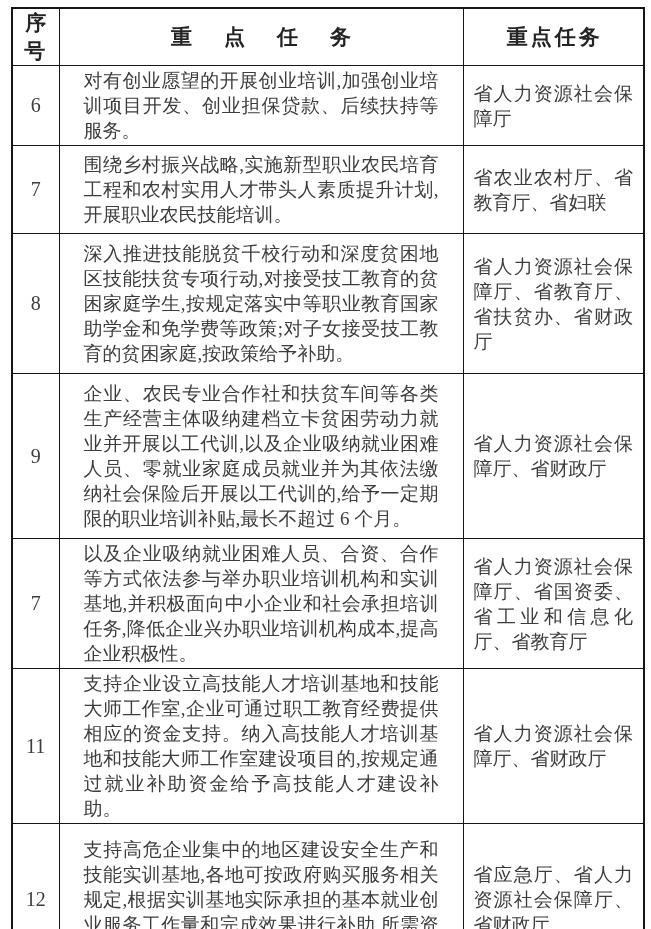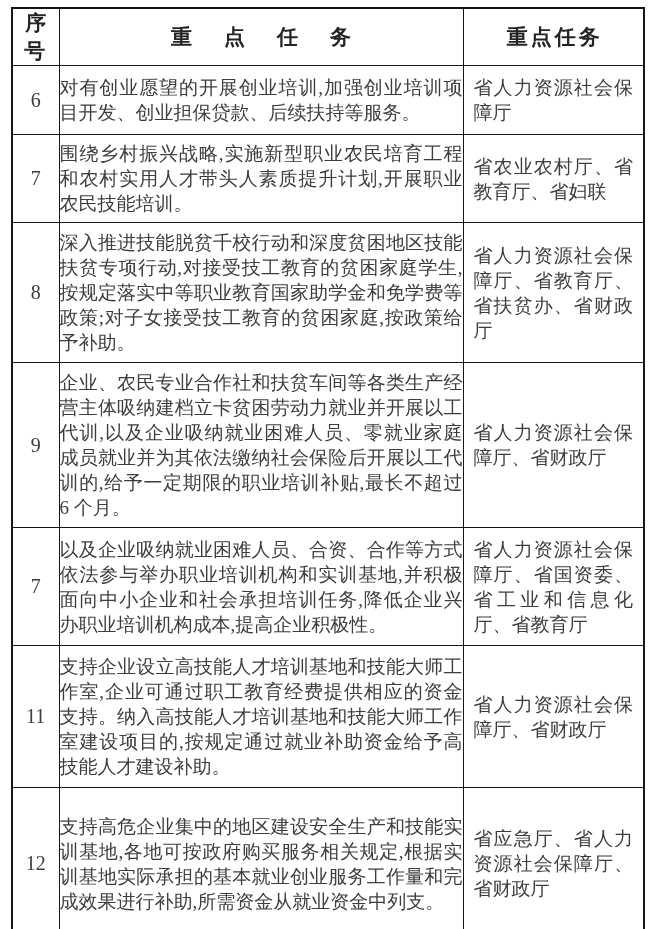--- a/index.html
+++ b/index.html
@@ -56,21 +56,21 @@
   tr.r10 { height: 118px; }
   tr.r11 { height: 142px; }
   tr.r12 { height: 153px; }
 
   td.num {
     text-align: center;
     font-size: 20px;
     color: #3d3d3d;
     padding: 0;
   }
-  td.task-cell { padding: 2px 0; }
+  td.task-cell { padding: 2px 24px; }
   td.unit-cell { padding: 2px 10px; }
 
   .task-text, .unit-text {
     font-size: 19px;
     line-height: 25px;
     color: #3d3d3d;
     text-align: justify;
     text-justify: inter-character;
   }
 </style>

